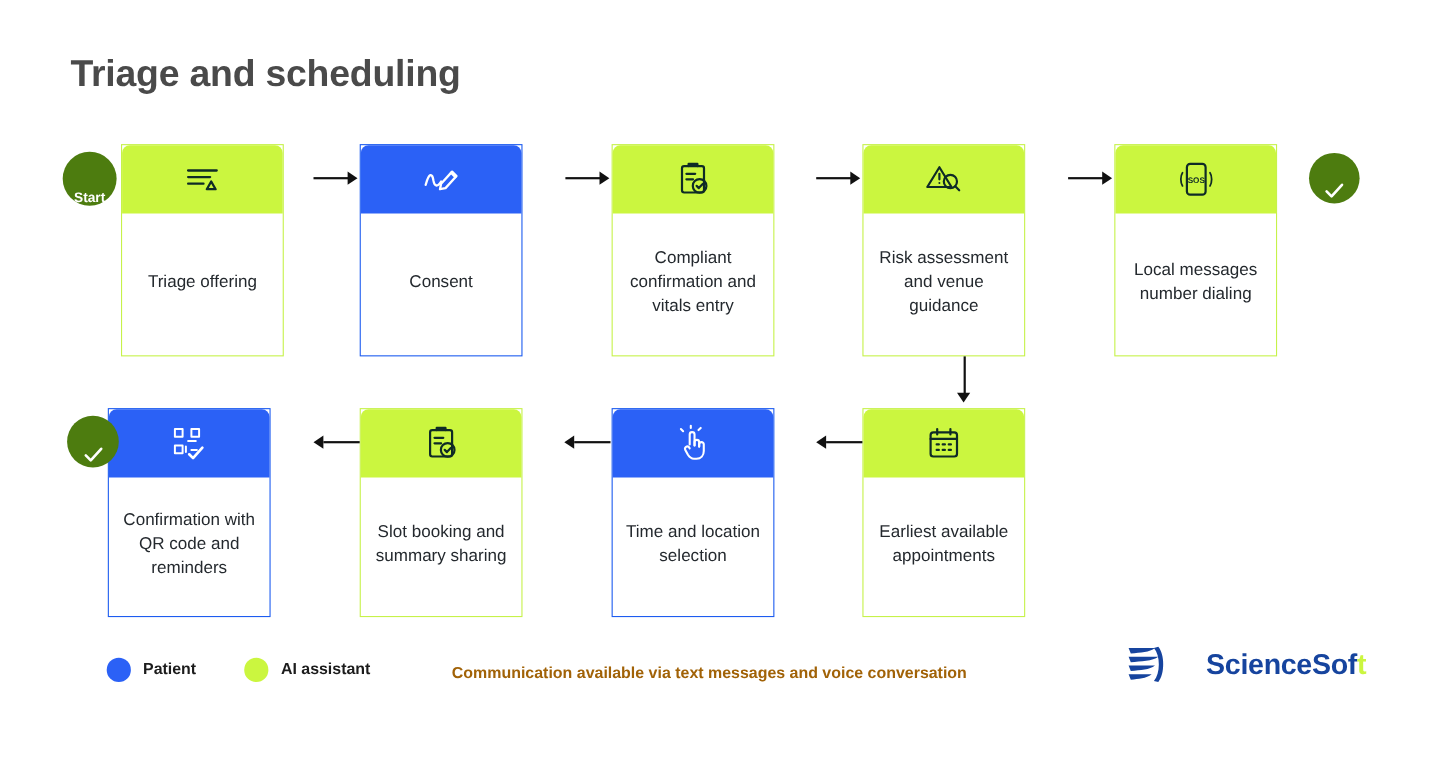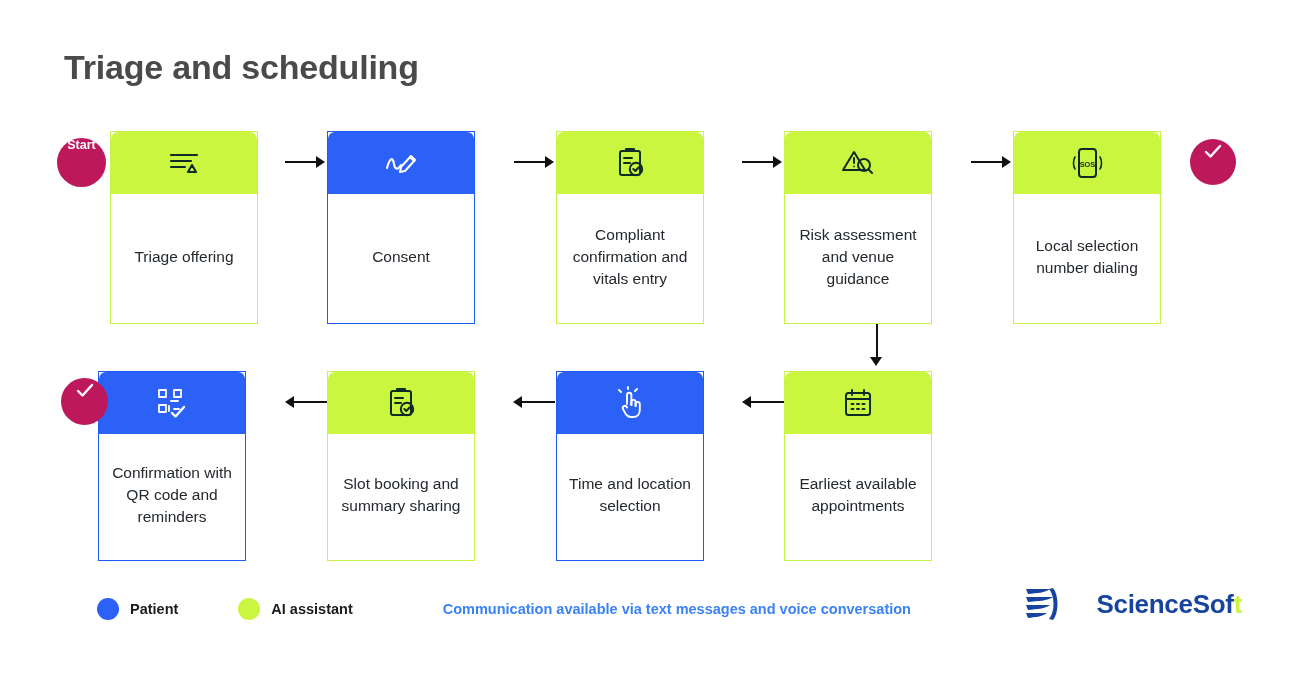--- a/index.html
+++ b/index.html
@@ -94,24 +94,24 @@
   .head-down {
     border-left: 6px solid transparent;
     border-right: 6px solid transparent;
     border-top: 9px solid #111111;
   }
 
   
   .badge {
     position: absolute;
     border-radius: 50%;
-    background: #be185d;
+    background: #4d7c0f;
     color: #ffffff;
     display: flex;
-    align-items: flex-start;
+    align-items: flex-end;
     justify-content: center;
   }
   #start-badge {
     left: 57px; top: 138px;
     width: 49px; height: 49px;
     font-size: 12.5px; font-weight: bold;
   }
   #end-badge-1 {
     left: 1190px; top: 139px;
     width: 46px; height: 46px;
@@ -119,35 +119,35 @@
   #end-badge-2 {
     left: 61px; top: 378px;
     width: 47px; height: 47px;
   }
 
   
   #legend {
     position: absolute;
     left: 97px; top: 598px;
     display: flex;
-    align-items: center;
-    gap: 16px;
+    align-items: flex-end;
+    gap: 0;
   }
   .legend-item { display: flex; align-items: center; margin-right: 44px; }
   .legend-dot {
     width: 22px; height: 22px; border-radius: 50%;
     margin-right: 11px;
   }
   .legend-dot.patient { background: #2b61f6; }
   .legend-dot.ai { background: #cbf63f; }
   .legend-label { font-size: 14.5px; font-weight: bold; color: #1c1c1c; }
   #legend-note {
     font-size: 14.5px;
     font-weight: bold;
-    color: #3b82f6;
+    color: #a16207;
     margin-left: 30px;
     white-space: nowrap;
   }
 
   
   #logo {
     position: absolute;
     right: 58px; top: 585px;
     display: flex;
     align-items: center;
@@ -229,21 +229,21 @@
   <div class="head">
     <span>
       <svg class="icon-svg" width="34" height="36" viewBox="0 0 34 36" fill="none" stroke="#0f2b26" stroke-width="2" stroke-linecap="round" stroke-linejoin="round">
         <rect x="9" y="4" width="17" height="28" rx="3"></rect>
         <path d="M5 12 C3 15, 3 21, 5 24" stroke-width="1.6"></path>
         <path d="M30 12 C32 15, 32 21, 30 24" stroke-width="1.6"></path>
         <text x="17.5" y="21.5" font-family="Liberation Sans, sans-serif" font-size="7.4" font-weight="bold" fill="#0f2b26" stroke="none" text-anchor="middle">SOS</text>
       </svg>
     </span>
   </div>
-  <div class="body">Local selection number dialing</div>
+  <div class="body">Local messages number dialing</div>
 </div>
 
 <div class="card patient r2 d1">
   <div class="head">
     <span>
       <svg class="icon-svg" width="40" height="36" viewBox="0 0 40 36" fill="none" stroke="#ffffff" stroke-width="1.8" stroke-linecap="round" stroke-linejoin="round">
         <rect x="7" y="5" width="7" height="7"></rect>
         <rect x="22" y="5" width="7" height="7"></rect>
         <rect x="7" y="20" width="7" height="7"></rect>
         <line x1="19" y1="16" x2="26" y2="16"></line>

